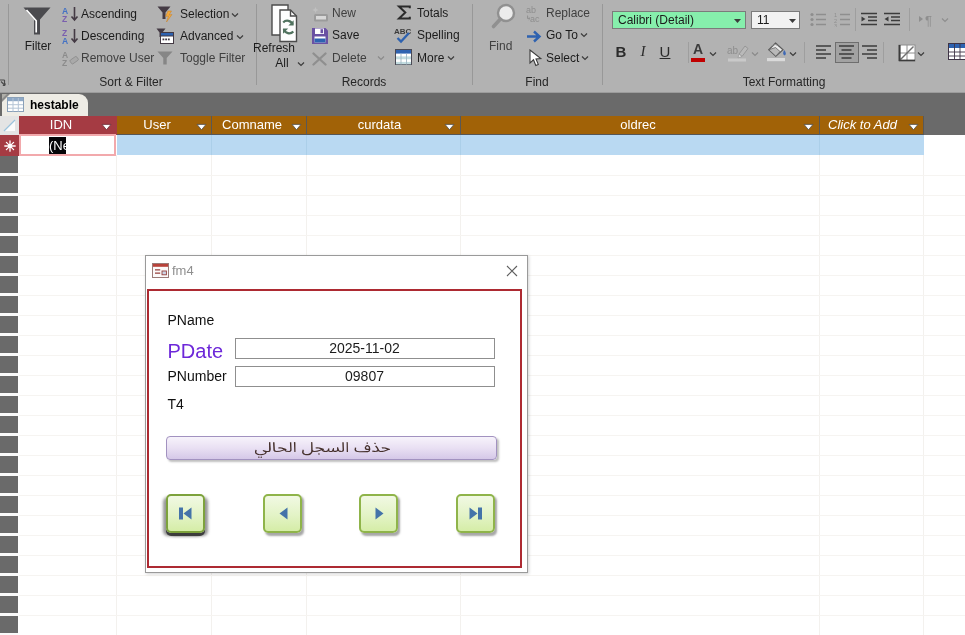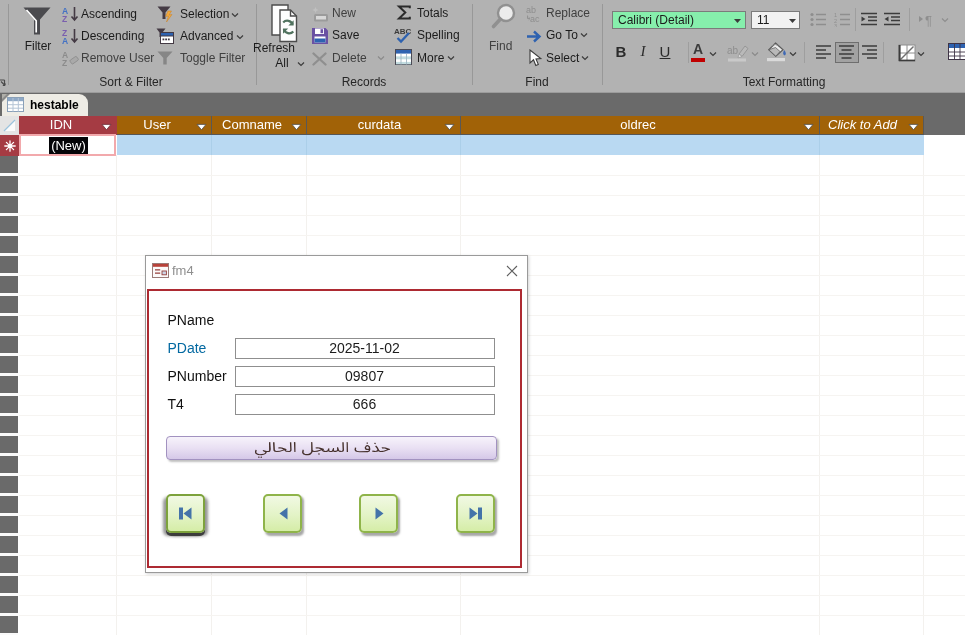--- a/index.html
+++ b/index.html
@@ -350,21 +350,21 @@
   <div class="abs" style="left:819px;top:19px;width:1px;height:20px;background:#abcfe9;"></div>
   <div class="abs" style="left:0;top:19px;width:19px;height:21px;background:#a53b43;"></div>
 
   <svg class="abs" style="left:4px;top:24px;" width="12" height="12" viewBox="0 0 12 12">
     <g stroke="#fff" stroke-width="1.3" stroke-linecap="round">
       <path d="M6 0.8 V11.2 M0.8 6 H11.2 M2.4 2.4 L9.6 9.6 M9.6 2.4 L2.4 9.6"></path>
     </g>
     <circle cx="6" cy="6" r="1.9" fill="#fff"></circle>
   </svg>
   <div class="abs" style="left:19px;top:18px;width:97px;height:22px;background:#fff;border:2px solid #f2a9ac;box-sizing:border-box;"></div>
-  <div class="abs" style="left:49px;top:21px;width:39px;height:17px;background:#050508;color:#fff;font-size:13px;text-align:center;line-height:17px;">(New)</div>
+  <div class="abs" style="left:49px;top:21px;width:17px;height:17px;background:#050508;color:#fff;font-size:13px;text-align:center;line-height:17px;">(New)</div>
 
   <div class="gridv" style="left:116px;"></div>
   <div class="gridv" style="left:211px;"></div>
   <div class="gridv" style="left:306px;"></div>
   <div class="gridv" style="left:460px;"></div>
   <div class="gridv" style="left:819px;"></div>
   <div class="gridv" style="left:923px;"></div>
   <div class="abs" style="left:19px;top:40px;width:946px;height:479px;
     background:repeating-linear-gradient(to bottom,transparent 0,transparent 18.6px,#f6f4f1 18.6px,#f6f4f1 19.6px,transparent 19.6px,transparent 20px);"></div>
 
@@ -378,26 +378,25 @@
     <rect x="0.5" y="0.5" width="16" height="14" fill="#fbfafa" stroke="#9b7b78" stroke-width="1"></rect>
     <rect x="1" y="1" width="15" height="2.8" fill="#b8423a"></rect>
     <path d="M3 6.8 H8.2 M3 10.2 H8.2" stroke="#96403c" stroke-width="1.3"></path>
     <rect x="10" y="8" width="4.4" height="3.8" fill="#ccd3e4" stroke="#96403c" stroke-width="0.9"></rect>
   </svg>
   <svg class="abs" style="left:360px;top:9px;" width="12" height="12" viewBox="0 0 12 12">
     <path d="M1 1 L11 11 M11 1 L1 11" stroke="#5f5f5f" stroke-width="1.1"></path>
   </svg>
   <div class="abs" style="left:0.5px;top:33px;width:375px;height:279px;border:2px solid #ad2a32;box-sizing:border-box;background:#fff;">
     <div class="abs" style="left:19px;top:21px;font-size:14px;color:#111;">PName</div>
-    <div class="abs" style="left:19px;top:49px;font-size:14px;color:#0369a1;">PDate</div>
+    <div class="abs" style="left:19px;top:49px;font-size:20px;color:#6d28d9;">PDate</div>
     <div class="abs" style="left:19px;top:77px;font-size:14px;color:#111;">PNumber</div>
     <div class="abs" style="left:19px;top:105px;font-size:14px;color:#111;">T4</div>
     <div class="tbox abs" style="left:86px;top:47px;">2025-11-02</div>
     <div class="tbox abs" style="left:86px;top:75px;">09807</div>
-    <div class="tbox abs" style="left:86px;top:103px;">666</div>
     <div class="abs" id="delbtn" style="left:17px;top:145px;width:329px;height:22px;">
         <svg class="abs" style="left:88px;top:5px;" width="135" height="16" viewBox="0 0 135 15.6">
           <path d="M6.5 13.1L2.9 12.9 0.5 11.6 -0.2 9.8 0.5 7.5 1.7 7.9 1.3 10.2 2.4 11.4 4.7 12.0 6.8 11.9 8.8 11.5 10.0 10.7 10.3 10.0 7.7 8.8 8.0 7.9 11.7 8.7 13.5 8.7 14.1 8.4 14.0 0.0 15.3 -0.1 15.8 7.0 15.3 9.1 14.4 9.7 11.7 9.9 11.5 10.9 10.5 11.9 8.8 12.6 6.5 13.1ZM34.6 9.8L30.8 9.6 29.3 8.1 24.9 9.6 22.0 9.9 19.7 9.6 18.7 8.8 18.4 7.9 18.0 0.0 19.5 0.0 19.9 7.5 20.3 8.3 21.4 8.7 24.9 8.5 28.6 7.2 26.1 6.3 23.4 6.3 23.2 5.2 24.9 5.0 27.0 5.3 31.4 6.7 31.6 7.5 30.7 7.9 31.4 8.5 34.0 8.7 34.9 8.5 35.2 7.5 34.9 0.0 36.3 0.0 36.6 8.1 35.9 9.3 34.6 9.8ZM40.5 9.9L39.6 9.9 39.3 9.5 38.9 0.0 39.3 -0.1 40.4 0.0 40.5 9.9ZM53.1 13.1L50.8 13.1 48.4 12.2 47.1 10.7 47.2 8.8 47.8 7.4 48.8 7.7 48.6 10.5 50.2 11.7 53.1 11.9 55.3 10.9 56.2 9.3 56.1 -0.1 57.4 0.0 57.7 7.7 58.4 8.5 59.6 8.7 62.5 8.4 66.0 7.2 63.7 6.3 60.8 6.2 60.5 5.3 62.2 5.0 64.6 5.3 68.7 6.6 69.0 7.5 68.4 7.7 68.3 8.1 70.7 8.7 72.3 8.4 73.4 6.0 74.4 6.3 74.3 8.4 75.1 8.7 76.6 8.7 77.2 8.1 78.1 5.9 79.1 6.1 78.9 7.9 79.2 8.5 81.3 8.6 82.1 7.7 82.0 5.1 83.1 5.0 84.2 8.4 86.9 8.7 87.6 7.9 87.3 0.0 88.7 0.0 89.0 8.1 88.6 9.0 87.8 9.6 84.8 9.9 83.1 8.8 81.0 9.9 79.5 9.9 78.1 9.2 76.9 9.8 75.1 9.9 74.0 9.6 73.4 9.1 71.9 9.8 69.3 9.9 67.8 9.4 66.6 8.1 62.5 9.6 59.0 9.9 57.8 9.5 56.2 11.9 54.9 12.7 53.1 13.1ZM93.0 9.8L91.9 9.9 91.7 9.5 91.6 -0.1 92.8 0.0 93.0 9.8ZM112.7 1.5L111.8 1.5 111.4 0.9 112.1 0.1 113.1 0.7 112.7 1.5ZM120.3 2.0L119.3 1.6 119.3 0.9 119.7 0.6 120.3 0.6 120.9 1.2 120.3 2.0ZM112.7 10.0L104.5 10.1 101.3 9.6 100.3 9.1 99.5 7.9 99.9 5.4 101.2 5.6 101.0 7.7 102.4 8.7 104.5 9.0 112.4 8.9 113.6 8.5 113.8 7.7 111.5 7.8 110.3 7.3 109.6 5.6 110.9 3.4 112.1 2.9 113.3 3.0 114.9 4.2 115.4 7.0 114.6 9.3 112.7 10.0ZM127.4 9.8L125.0 9.9 123.3 9.0 122.1 9.6 119.2 9.9 117.7 9.6 116.9 9.1 117.7 8.3 120.6 8.7 122.2 8.1 122.2 6.8 120.1 4.0 121.2 3.3 122.7 5.1 124.3 8.1 125.3 8.7 128.5 8.5 132.2 7.2 129.7 6.3 127.1 6.3 126.6 5.4 127.1 5.1 130.6 5.3 135.1 6.8 135.0 7.6 133.5 7.9 129.7 9.4 127.4 9.8ZM113.9 6.5L113.6 4.7 112.9 4.2 112.1 4.1 111.1 5.1 111.1 6.1 112.1 6.6 113.9 6.5ZM64.3 12.5L63.4 12.4 63.0 11.9 63.7 11.1 64.7 11.4 64.7 12.1 64.3 12.5ZM4.1 15.7L3.1 15.4 3.1 14.7 3.5 14.4 4.1 14.3 4.7 14.9 4.1 15.7ZM6.8 15.6L5.9 15.7 5.5 15.4 5.9 14.4 6.5 14.3 7.1 14.9 6.8 15.6Z" fill="#45302c" fill-rule="evenodd"></path>
         </svg>
       </div>
     <div class="navbtn abs" id="nav1" style="left:17px;top:203px;border-color:#7da23c;box-shadow:0 3px 0 rgba(52,52,52,0.9),-3px 3px 3px rgba(115,115,115,0.75),3px 3px 3px rgba(115,115,115,0.75);">
         <svg class="abs" style="left:9px;top:9px;" width="17" height="17" viewBox="0 0 17 17">
           <rect x="2" y="2.5" width="4" height="12" fill="#4473a9"></rect>
           <path d="M14.5 2.5 V14.5 L6.5 8.5 Z" fill="#4473a9"></path>
         </svg>

